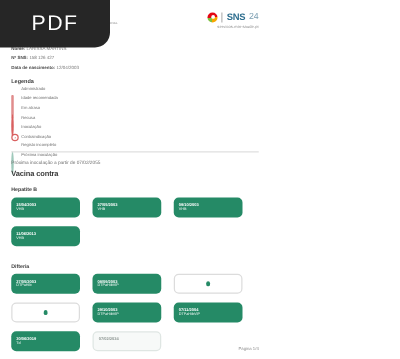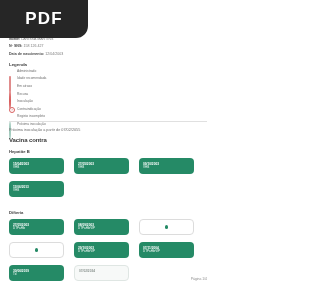--- a/index.html
+++ b/index.html
@@ -20,21 +20,21 @@
     position:absolute;left:0;top:0;
     width:88px;height:38px;
     background:#262626;
     border-bottom-right-radius:12px;
     display:flex;align-items:center;justify-content:center;
     z-index:20;
   }
   .pdf-badge .pdf-text{
     color:#ffffff;
     font-size:17px;
-    font-weight:bold;
+    font-weight:normal;
     letter-spacing:1.2px;
     font-family:"Liberation Sans", sans-serif;
   }
 
   
   .header{
     position:absolute;left:0;top:0;right:0;height:30px;
   }
   .sns-left{
     position:absolute;left:60px;top:9px;
@@ -189,20 +189,40 @@
 </style>
 </head>
 <body>
 
 <div id="page">
 
   <div class="pdf-badge">
     <span class="pdf-text">PDF</span>
   </div>
 
+  <div class="header">
+    <div class="sns-left">
+      <span class="mark"></span>
+      <span class="words">
+        <div class="sns">SNS</div>
+        <div class="sub1">SERVIÇO NACIONAL</div>
+        <div class="sub2">DE SAÚDE</div>
+      </span>
+    </div>
+
+    <div class="sns24">
+      <div class="sns24-row">
+        <span class="sns24-logo"></span>
+        <span class="sns24-div"></span>
+        <span class="sns24-name">SNS</span>
+        <span class="sns24-num">24</span>
+      </div>
+      <div class="sns24-url">servicos.min-saude.pt</div>
+    </div>
+  </div>
 
   <div class="ident-title">IDENTIFICAÇÃO DO UTENTE</div>
   <div class="ident">
     <div class="row">
       <span class="k">Nome:</span>
       <span class="v">LARISSA MARTINS</span>
     </div>
     <div class="row">
       <span class="k">Nº SNS:</span>
       <span class="v">158 126 427</span>

